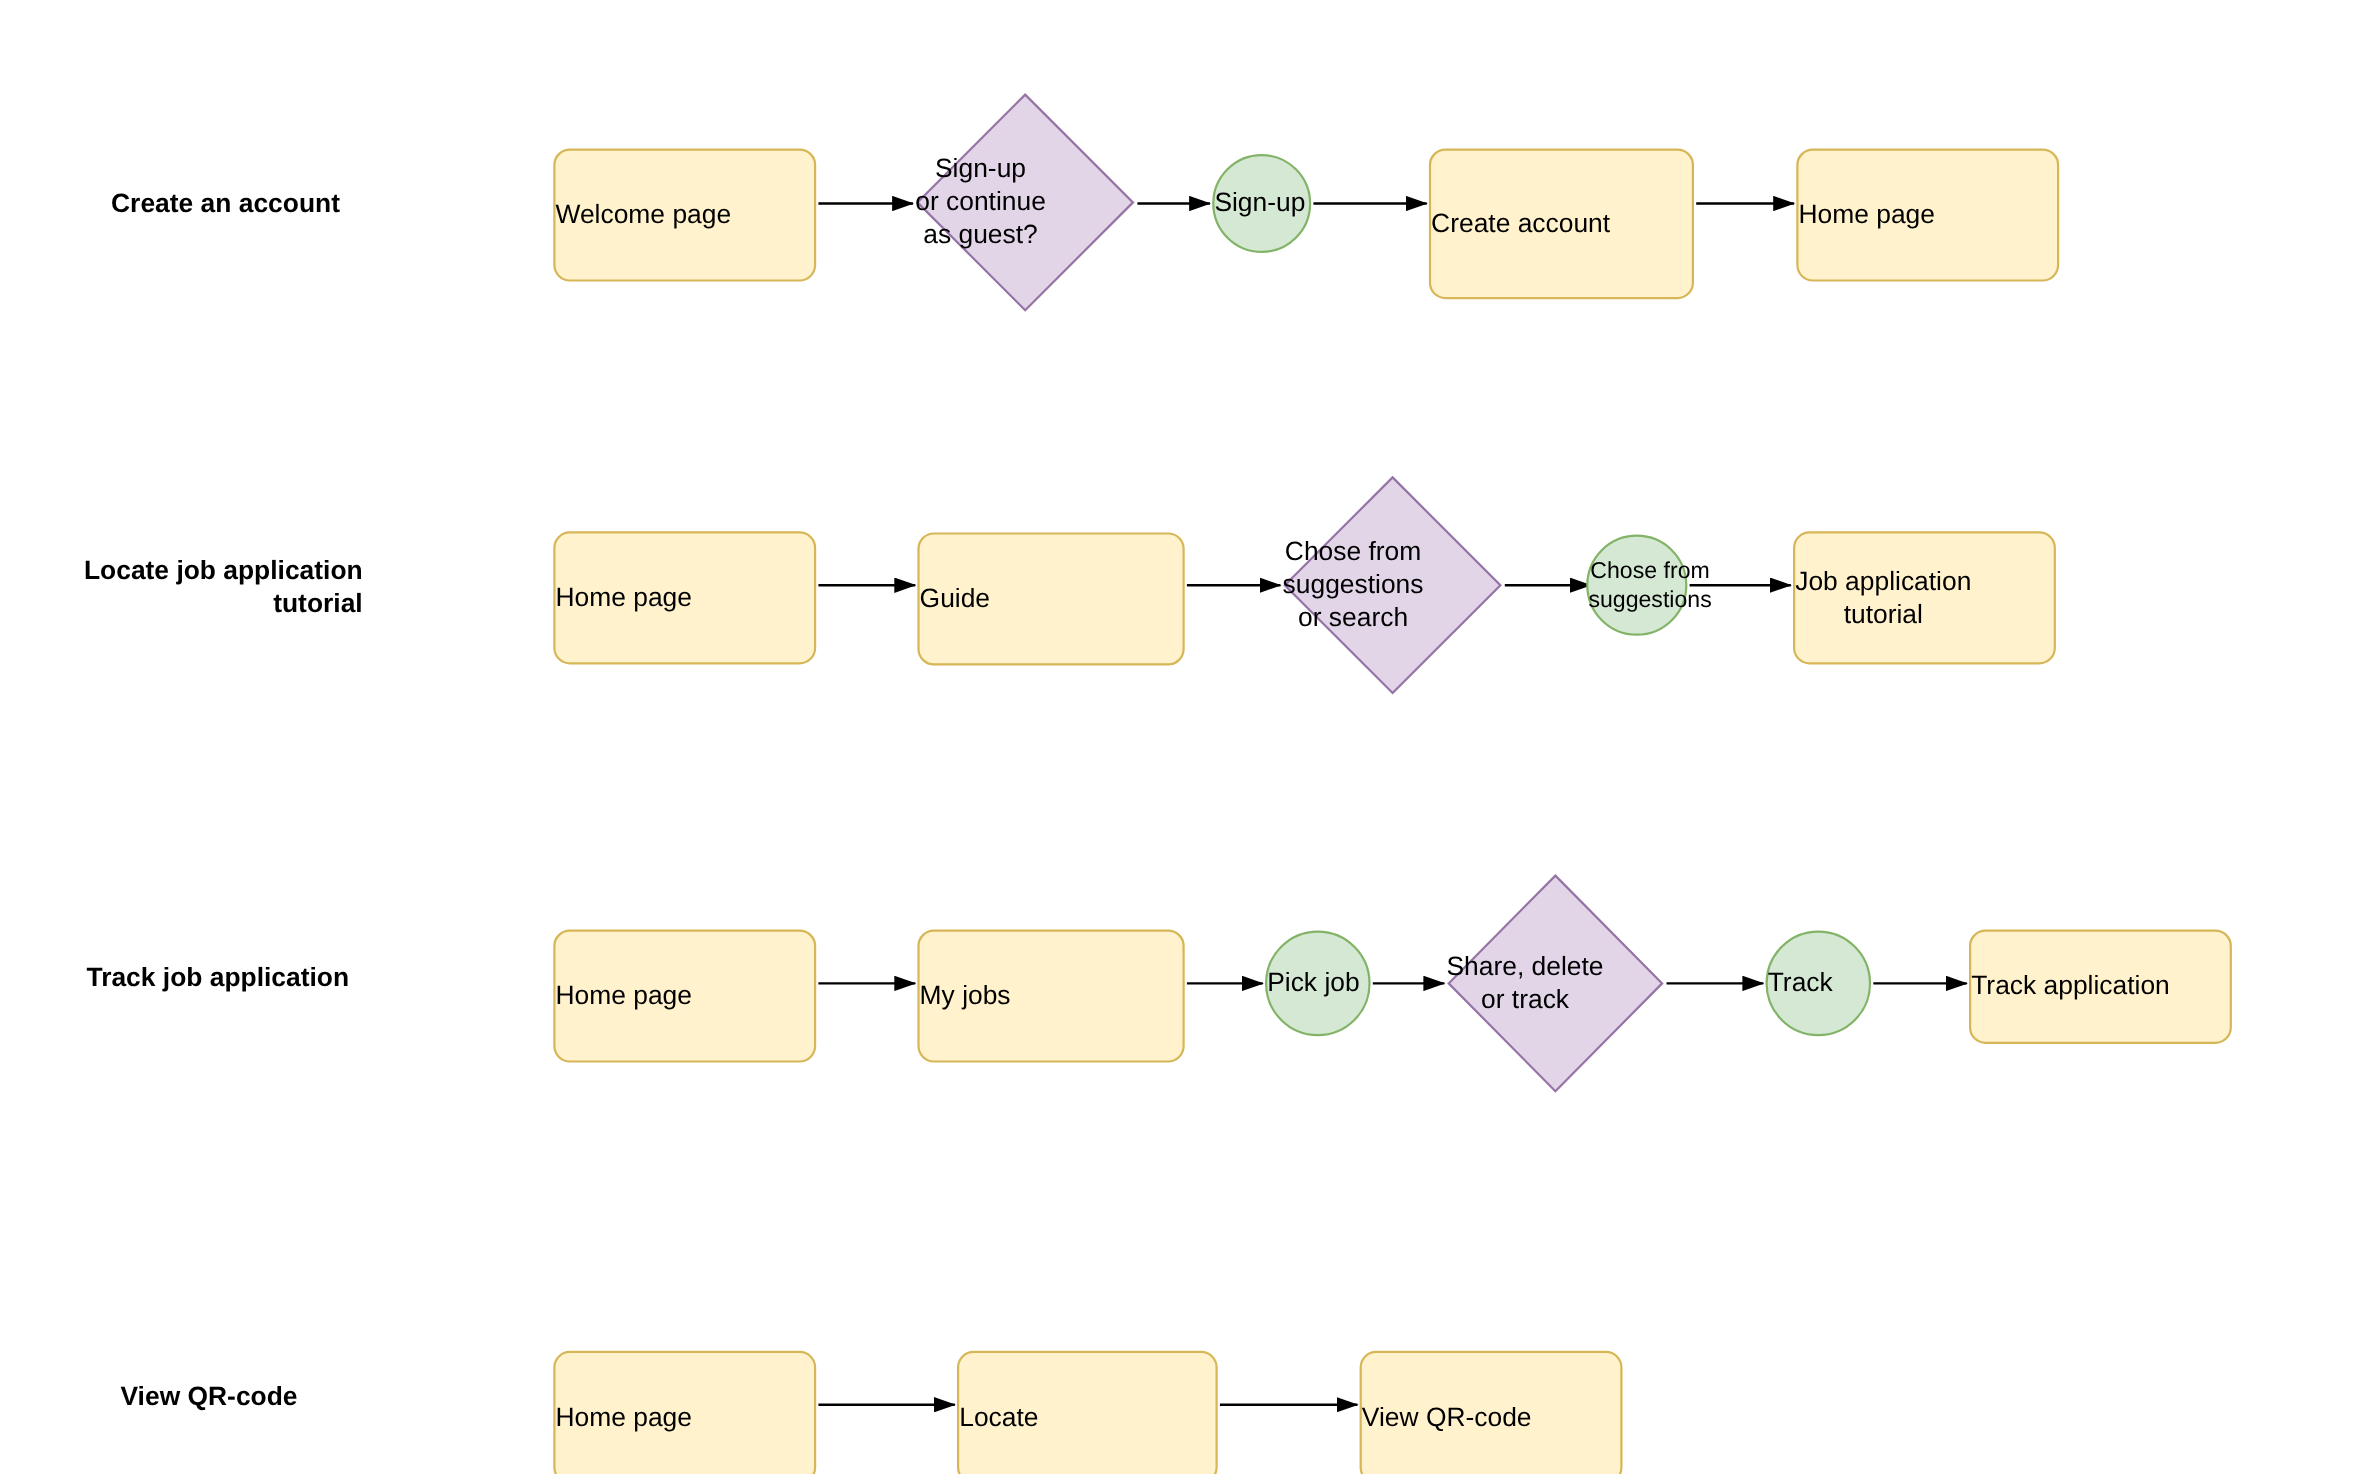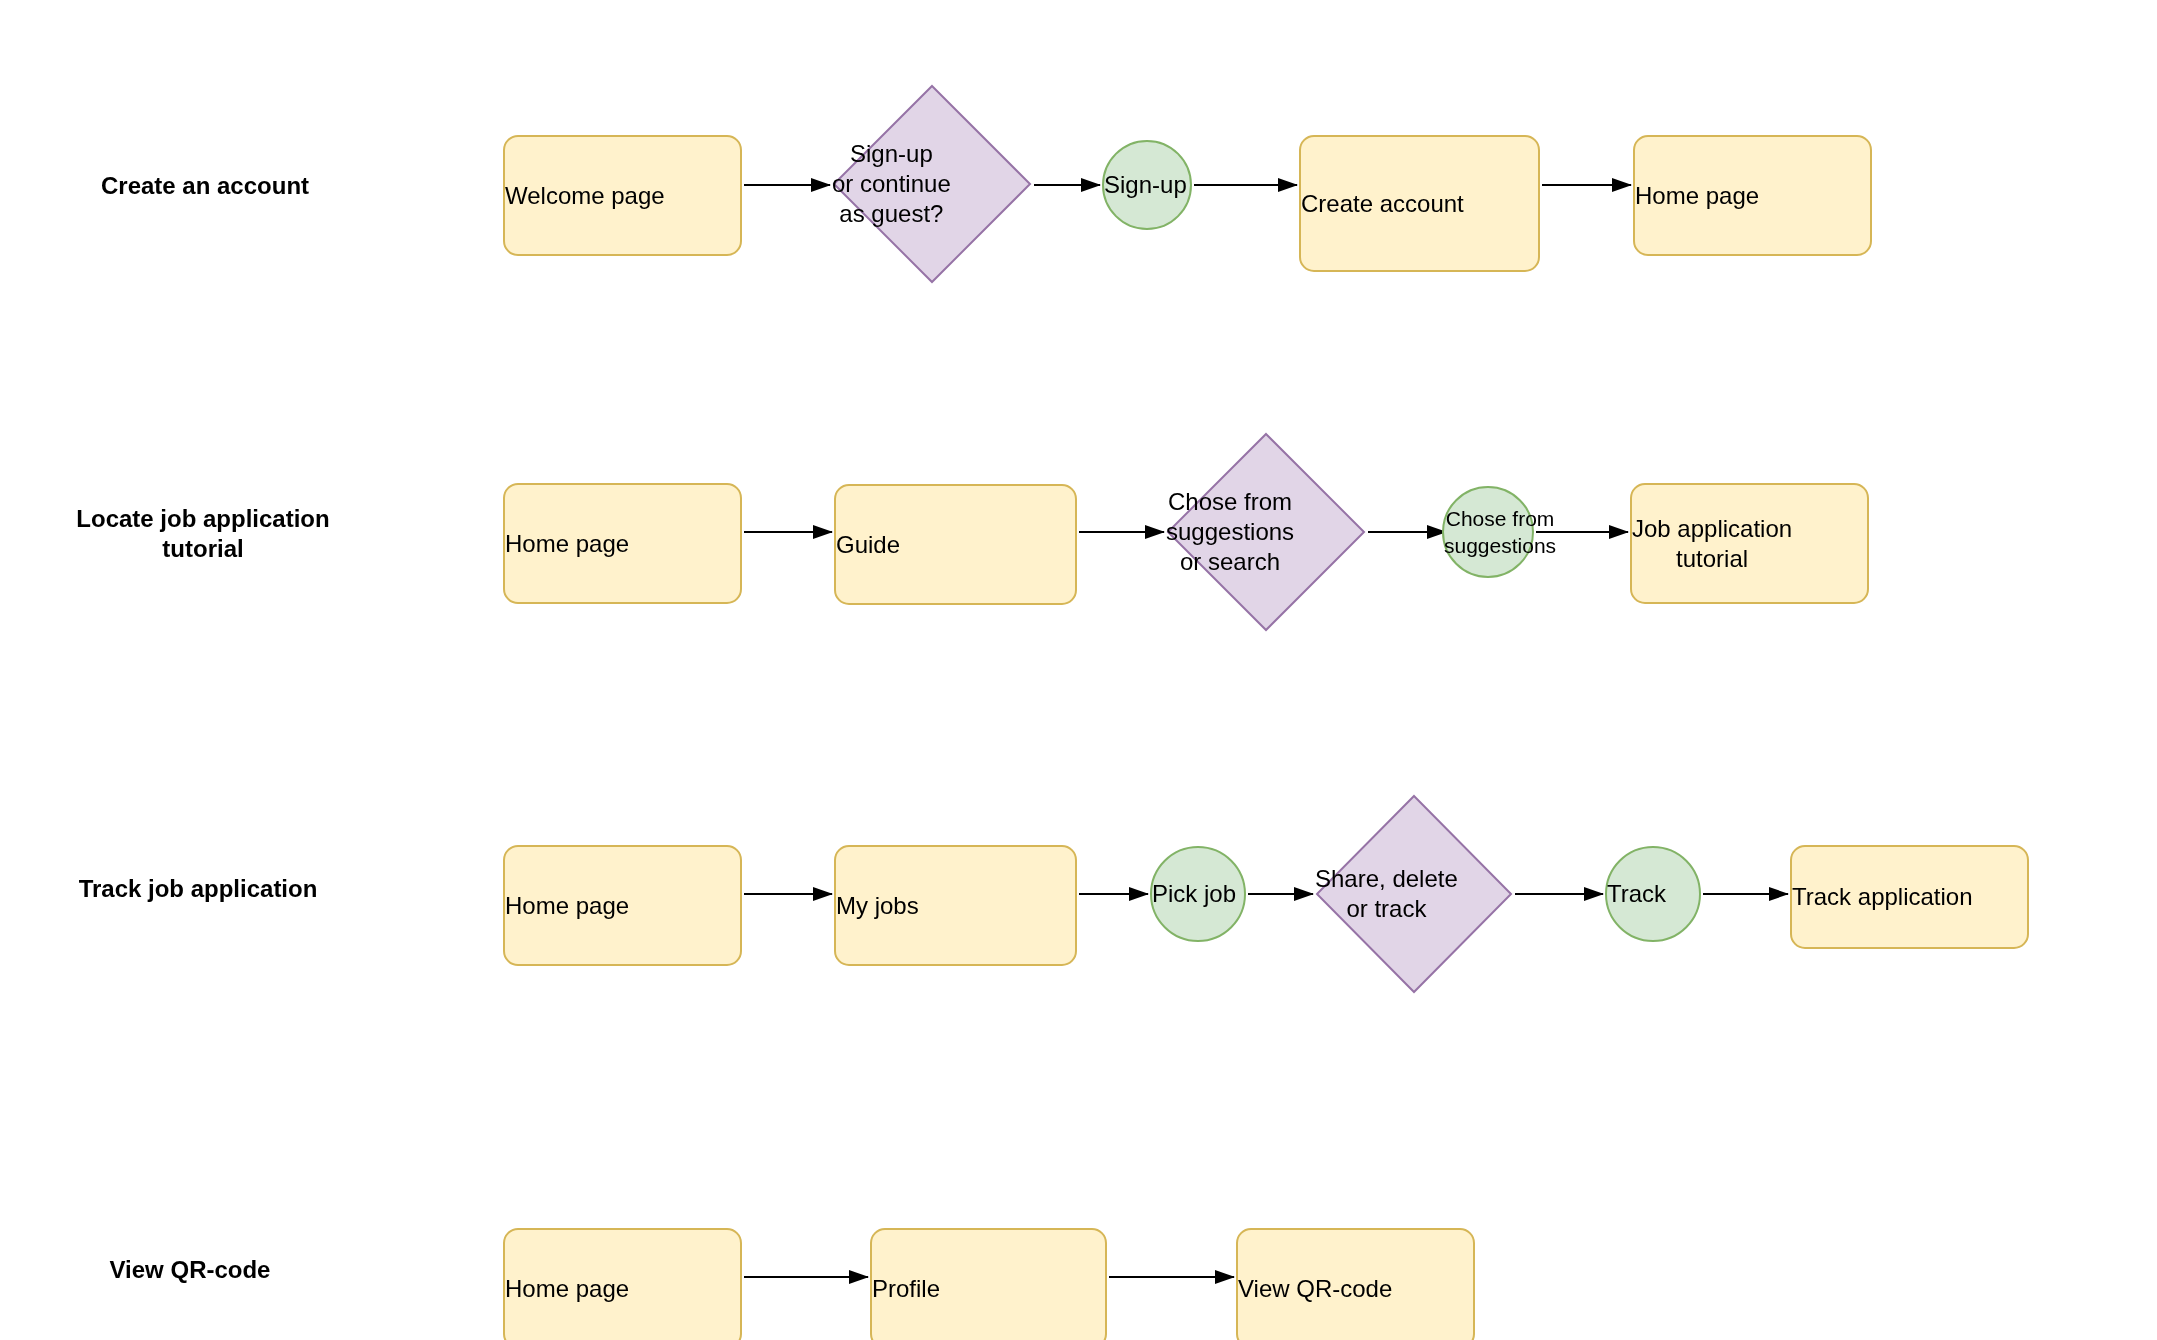--- a/index.html
+++ b/index.html
@@ -1,21 +1,21 @@
 <!DOCTYPE html>
 <html style="--canvas-bg: #ffffff; --process-fill: #FFF2CC; --process-stroke: #D6B656; --decision-fill: #E1D5E7; --decision-stroke: #9673A6; --action-fill: #D5E8D4; --action-stroke: #82B366; --arrow: #000000; --text: #000000;"><head>
 <meta charset="utf-8">
 <style>
   html,body{margin:0;padding:0;}
   body{font-family:"Liberation Sans", sans-serif; background:#fff;}
   #canvas{position:relative;width:2157px;height:1340px;background:var(--canvas-bg,#ffffff);overflow:hidden;}
   .flow-label{
     position:absolute; transform:translate(-50%,-50%);
     font-size:24px; font-weight:bold; line-height:30px;
-    color:var(--text,#000); text-align:center; white-space:pre-line;
+    color:var(--text,#000); text-align:right; white-space:pre-line;
   }
   .node{
     position:absolute; display:flex; align-items:center; 
     text-align:center; color:var(--text,#000); font-size:24px; line-height:30px;
     white-space:pre-line; box-sizing:border-box;
   }
   .process{
     background:var(--process-fill,#FFF2CC);
     border:2px solid var(--process-stroke,#D6B656);
     border-radius:15px;
@@ -165,21 +165,21 @@
   </section>
 
   <section>
     <div class="flow-label" style="left:190px;top:1270px">View QR-code</div>
 
     <div class="node process" style="left:503px;top:1217px;width:239px;height:121px">
       <span class="node-text">Home page</span>
     </div>
 
     <div class="node process" style="left:870px;top:1217px;width:237px;height:121px">
-      <span class="node-text">Profile</span>
+      <span class="node-text">Locate</span>
     </div>
 
     <div class="node process" style="left:1236px;top:1217px;width:239px;height:121px">
       <span class="node-text">View QR-code</span>
     </div>
   </section>
 
 </div>
 
 </body></html>

